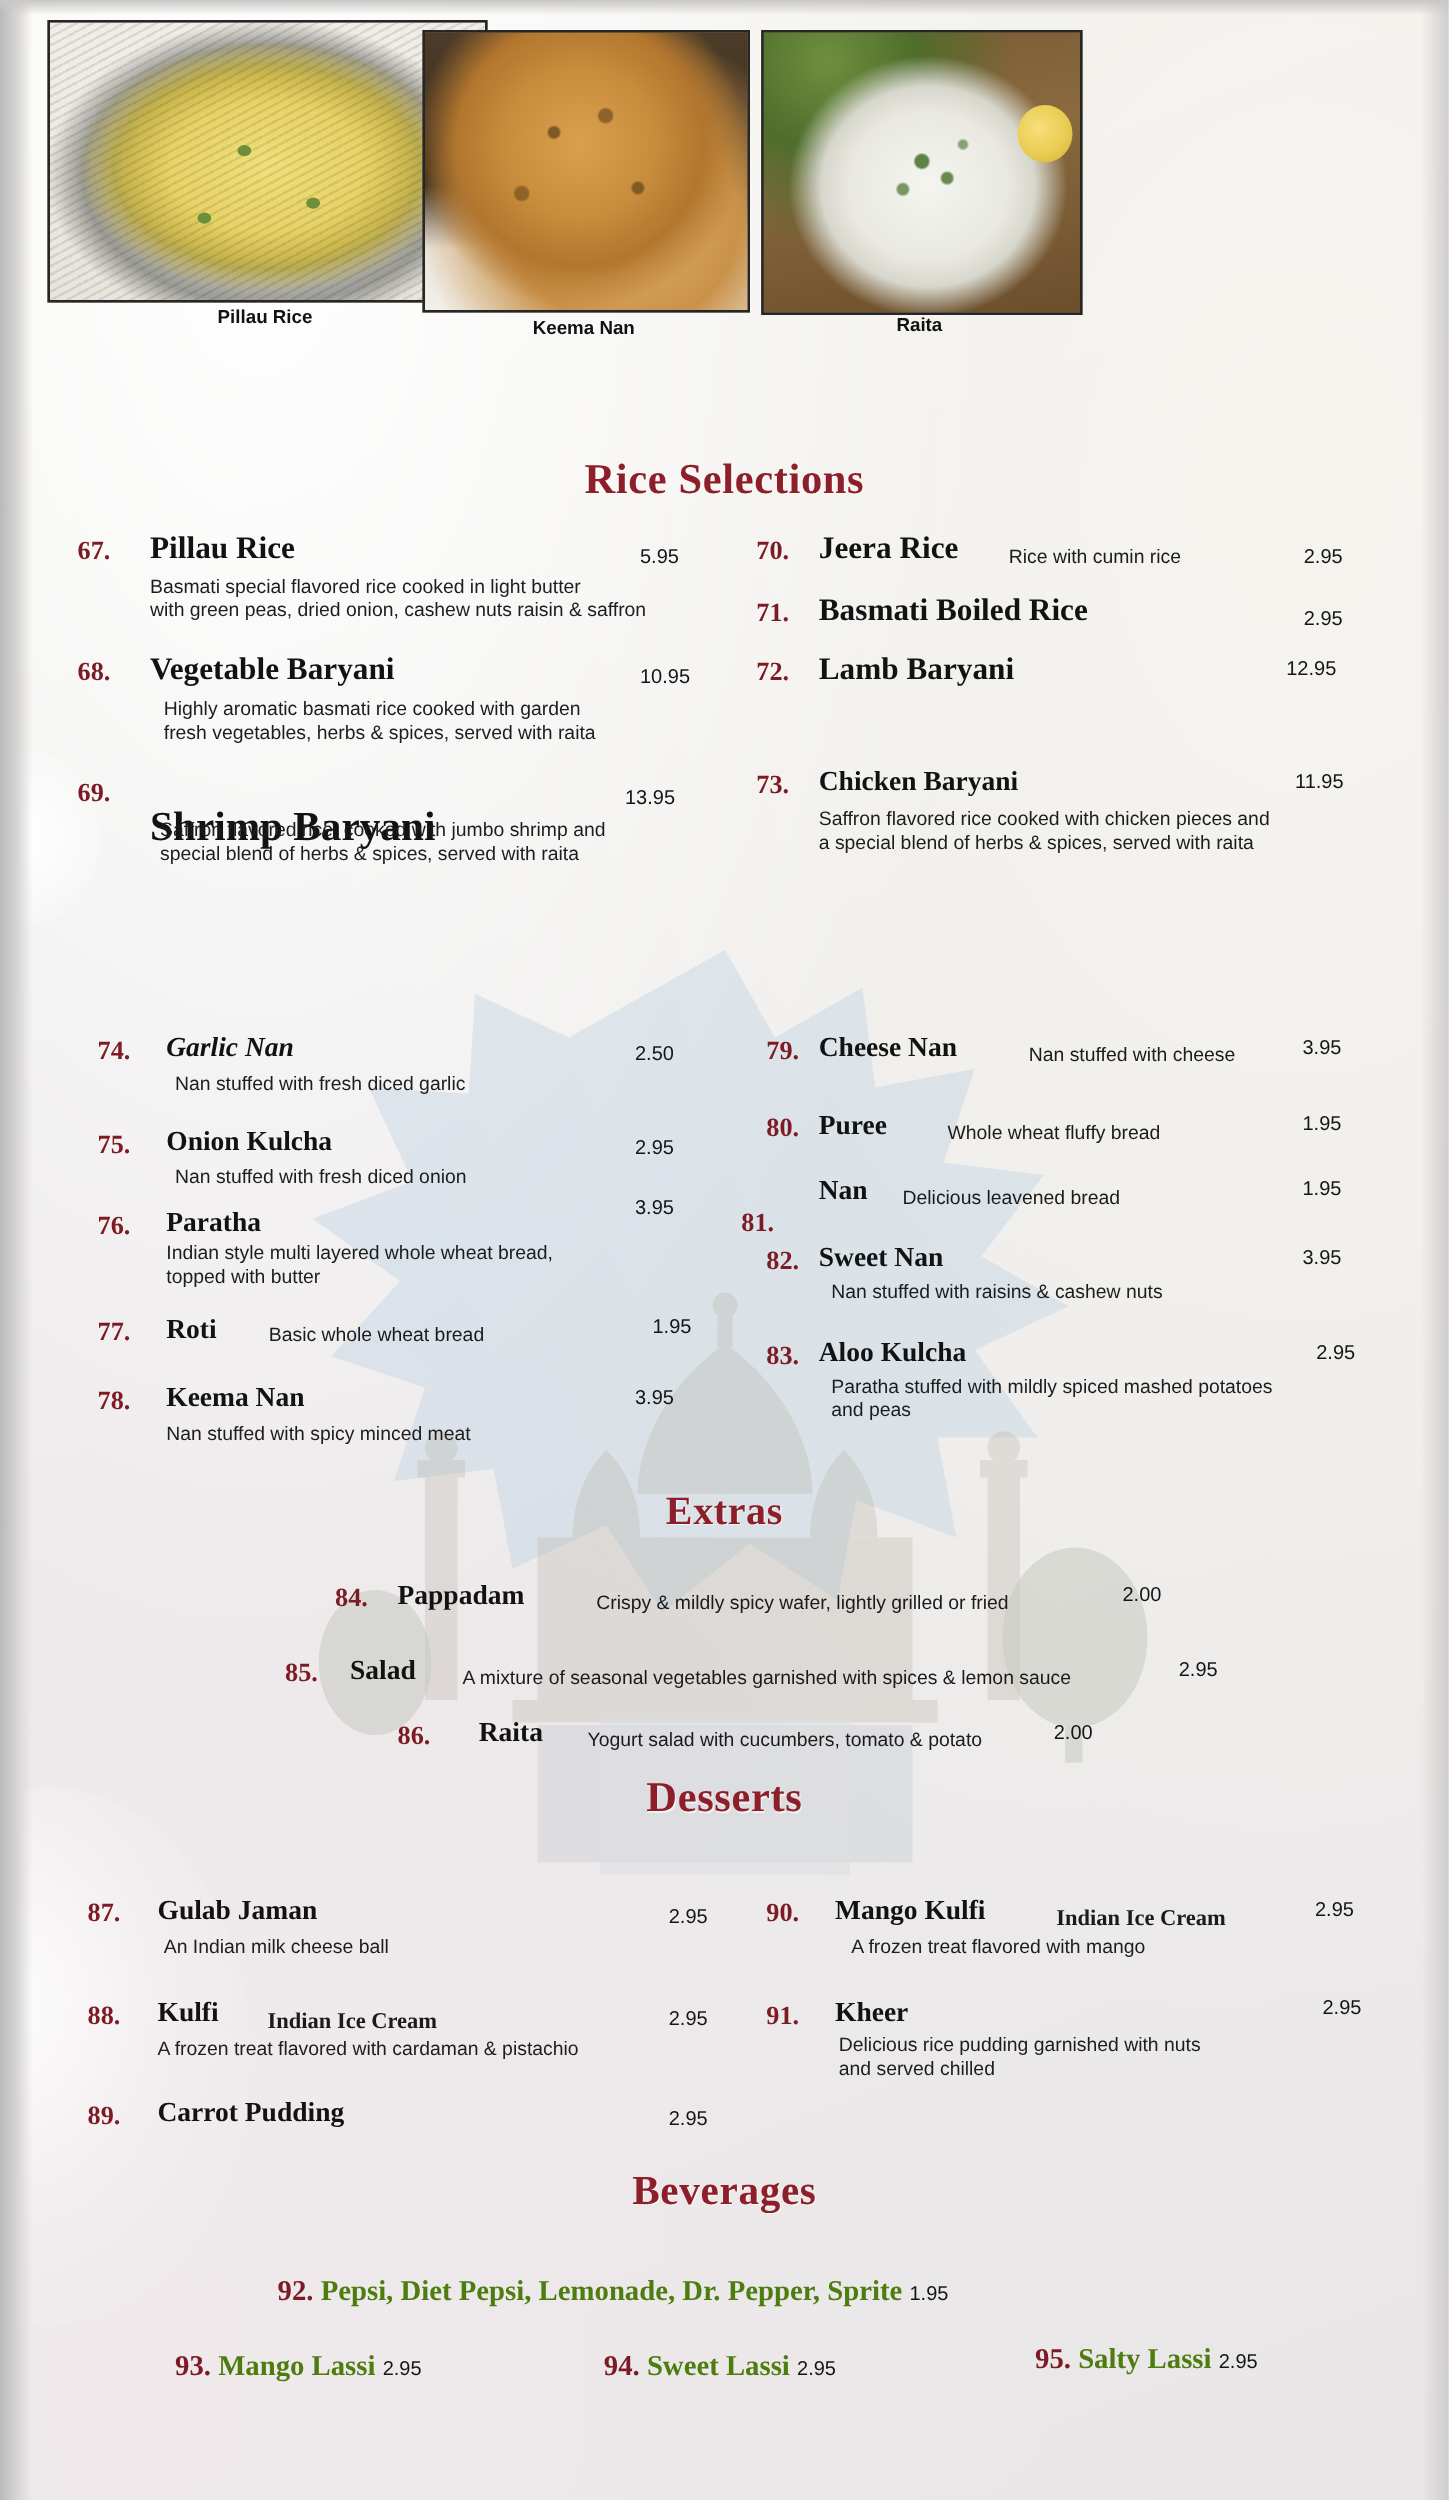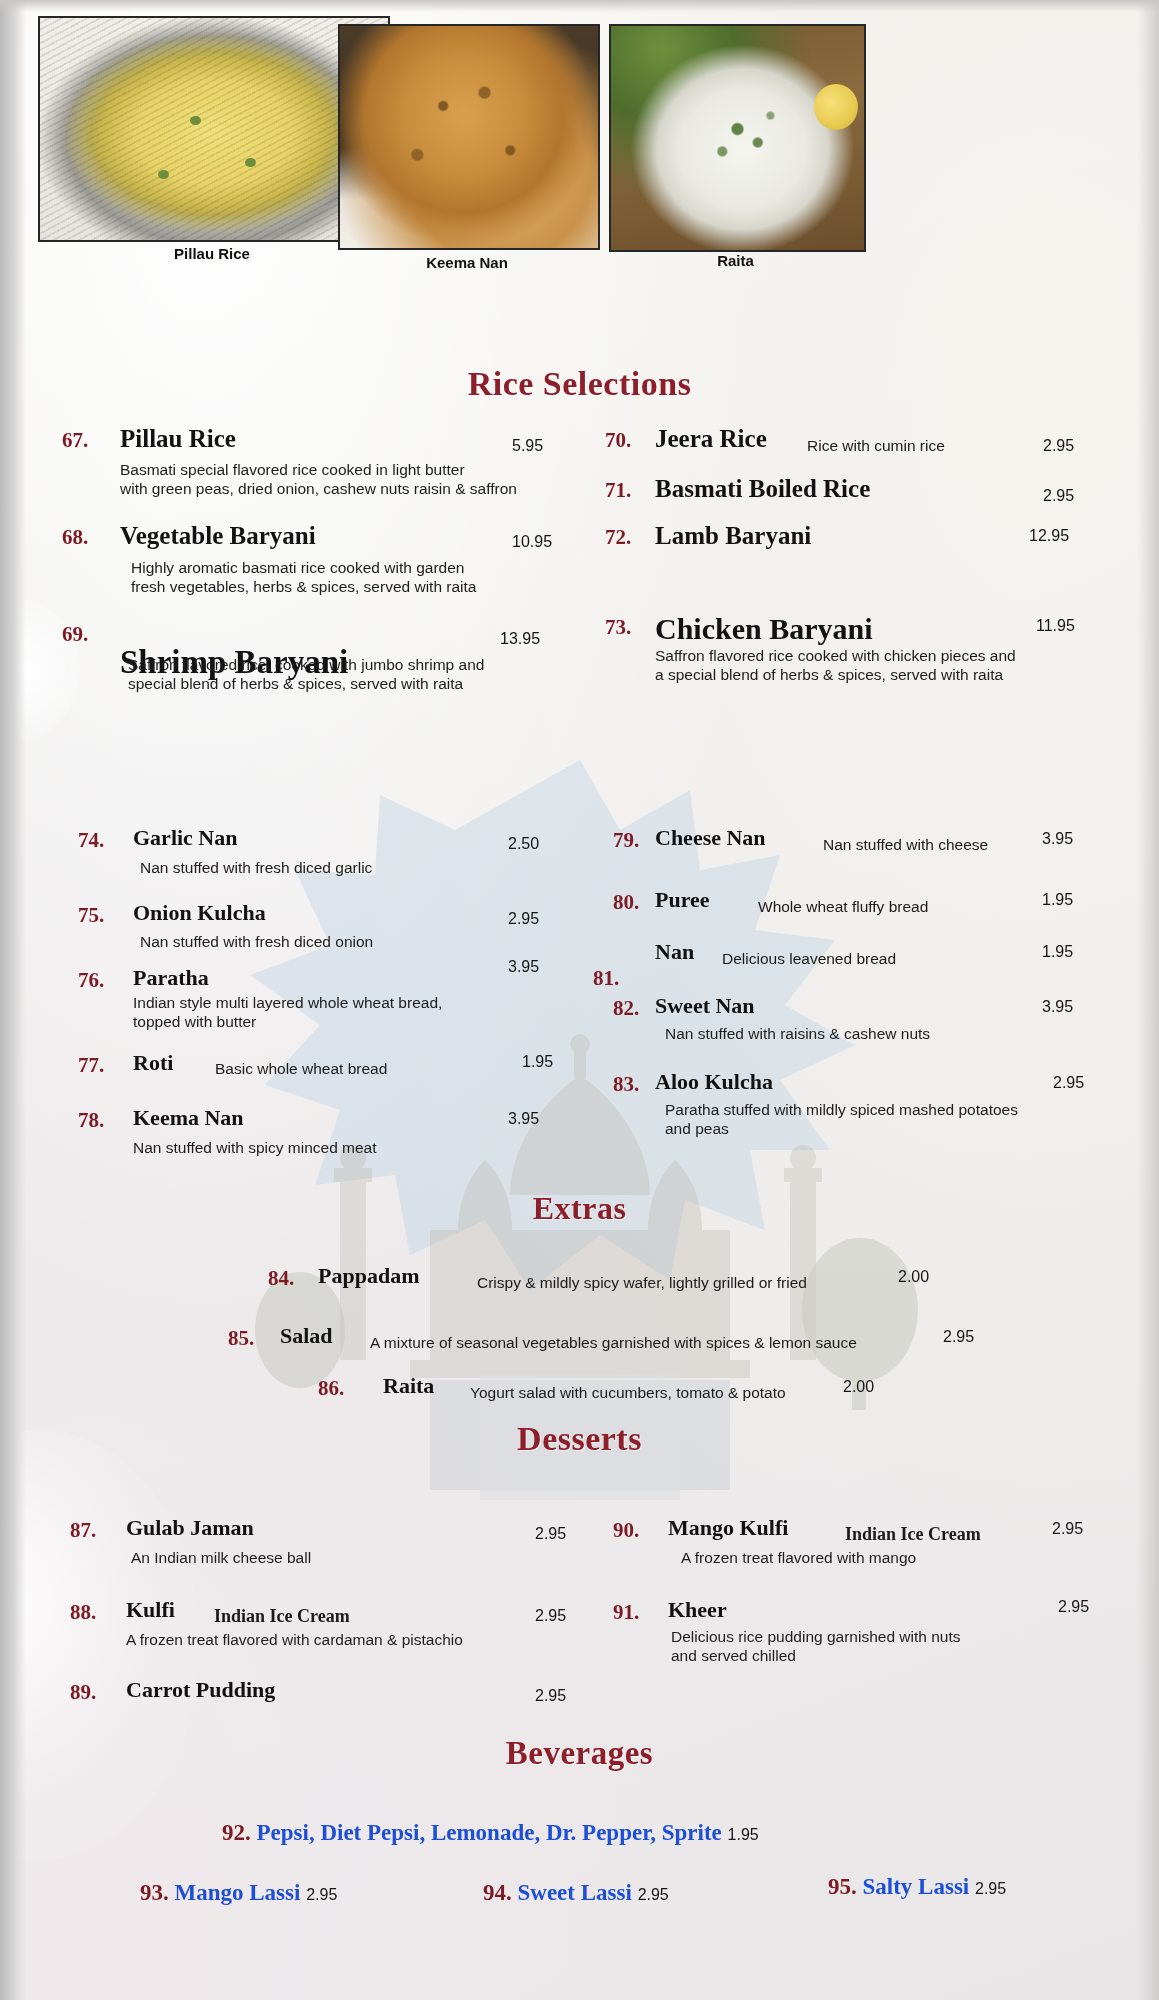--- a/index.html
+++ b/index.html
@@ -210,21 +210,21 @@
   }
   .beverage-line {
     position: absolute;
     font-family: "Liberation Serif", serif;
     font-weight: bold;
     color: #7d1b24;
   }
   .bev-name {
     font-family: "Liberation Serif", serif;
     font-weight: bold;
-    color: #1d4ed8;
+    color: #4d7c0f;
   }
   .bev-price {
     font-family: "Liberation Sans", sans-serif;
     font-weight: normal;
     font-size: 16px;
     color: #151515;
   }
 </style>
 </head>
 <body>
@@ -325,28 +325,28 @@
 
   <div class="num" style="left:605px; top:478px;">71.</div>
   <div class="name" style="left:655px; top:475px; font-size:25px;">Basmati Boiled Rice</div>
   <div class="price" style="left:1043px; top:487px;">2.95</div>
 
   <div class="num" style="left:605px; top:525px;">72.</div>
   <div class="name" style="left:655px; top:522px; font-size:25px;">Lamb Baryani</div>
   <div class="price" style="left:1029px; top:527px;">12.95</div>
 
   <div class="num" style="left:605px; top:615px;">73.</div>
-  <div class="name" style="left:655px; top:612px; font-size:30px;">Chicken Baryani</div>
+  <div class="name" style="left:655px; top:612px; font-size:22px;">Chicken Baryani</div>
   <div class="price" style="left:1036px; top:617px;">11.95</div>
   <div class="desc" style="left:655px; top:646px; width:460px; white-space:pre-line;">Saffron flavored rice cooked with chicken pieces and
 a special blend of herbs &amp; spices, served with raita</div>
 
 
   <div class="num" style="left:78px; top:828px;">74.</div>
-  <div class="name" style="left:133px; top:825px;">Garlic Nan</div>
+  <div class="name" style="left:133px; top:825px;font-style:italic;">Garlic Nan</div>
   <div class="price" style="left:508px; top:835px;">2.50</div>
   <div class="desc" style="left:140px; top:858px;">Nan stuffed with fresh diced garlic</div>
 
   <div class="num" style="left:78px; top:903px;">75.</div>
   <div class="name" style="left:133px; top:900px;">Onion Kulcha</div>
   <div class="price" style="left:508px; top:910px;">2.95</div>
   <div class="desc" style="left:140px; top:932px;">Nan stuffed with fresh diced onion</div>
 
   <div class="num" style="left:78px; top:968px;">76.</div>
   <div class="name" style="left:133px; top:965px;">Paratha</div>

